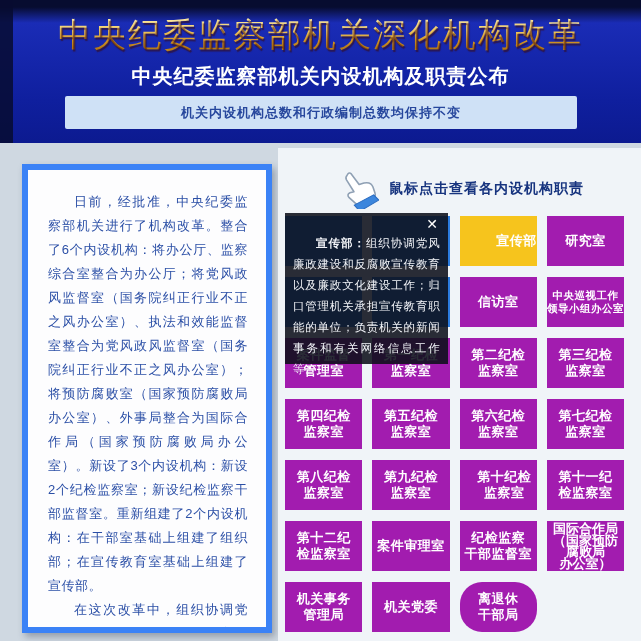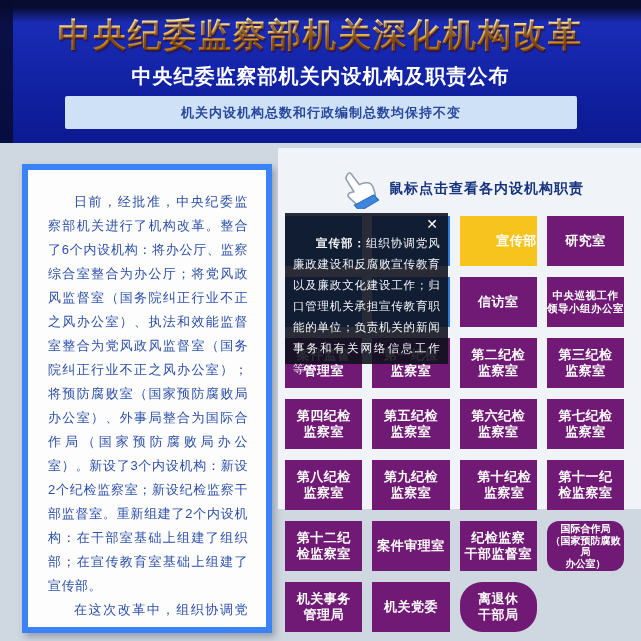--- a/index.html
+++ b/index.html
@@ -13,21 +13,21 @@
   .banner{
     position:absolute; left:0; top:0; width:641px; height:143px;
     background:linear-gradient(180deg,#070c30 0%,#070c30 5%,#1a2cb6 16%,#0f1f9e 70%,#0c1a90 100%);
   }
   .banner-left-strip{
     position:absolute; left:0; top:0; width:13px; height:143px;
     background:#070c30; opacity:.85;
   }
   .main-title{
     position:absolute; left:0; top:13px; width:641px; text-align:center;
-    font-size:33px; font-weight:bold; letter-spacing:2px;
+    font-size:33px; font-weight:normal; letter-spacing:2px;
     background:linear-gradient(180deg,#fdf3c0 0%,#f3cf6a 38%,#d89a28 60%,#b97c16 78%,#e9bd4e 100%);
     -webkit-background-clip:text; background-clip:text;
     -webkit-text-fill-color:transparent; color:#e2ae3a;
     text-shadow:1px 2px 1px rgba(60,10,5,0.55);
   }
   .sub-title{
     position:absolute; left:0; top:63px; width:641px; text-align:center;
     font-size:20px; font-weight:bold; color:#ffffff; letter-spacing:1px;
   }
   .notice-bar{
@@ -42,46 +42,46 @@
     background:#fdfdfe; border:6px solid #3b82f6;
     box-shadow:3px 4px 7px rgba(40,50,70,0.35);
     padding:20px 18px 10px 20px; overflow:hidden;
   }
   .article-card p{
     font-size:13px; line-height:24px; color:#2b4fa6;
     text-align:justify; text-indent:2em; letter-spacing:0.5px;
   }
   
   .right-panel{
-    position:absolute; left:278px; top:148px; width:363px; height:361px;
+    position:absolute; left:278px; top:148px; width:363px; height:493px;
     background:#f0f4f8;
   }
   .hint-row{
     position:absolute; left:0; top:18px; width:363px; height:46px;
     display:flex; align-items:center; justify-content:center; gap:10px;
   }
   .hand-icon{ width:44px; height:40px; }
   .hint-text{
     font-size:14px; font-weight:bold; color:#17347f; letter-spacing:1px;
   }
   
   .org-grid{
     position:absolute; left:7px; top:68px; width:339px;
     display:grid; grid-template-columns:repeat(4,1fr);
     grid-auto-rows:50px; column-gap:10px; row-gap:11px;
   }
   .org-btn{
-    background:#701a75; color:#ffffff; font-weight:bold;
+    background:#a21caf; color:#ffffff; font-weight:bold;
     font-size:13px; line-height:16px; text-align:center;
     display:flex; flex-direction:column; align-items:center; justify-content:center;
     cursor:pointer; letter-spacing:0.5px;
   }
   .org-btn.yellow{ background:#f6c41d; }
   .org-btn.small{ font-size:10.5px; line-height:13px; }
-  .org-btn.xsmall{ font-size:10px; line-height:11.5px; letter-spacing:0;border-radius:12px; }
+  .org-btn.xsmall{ font-size:13px; line-height:11.5px; letter-spacing:0; }
   .org-btn.ghost{ background:#2b7ce0; }
   
   .org-tooltip{
     position:absolute; left:7px; top:65px; width:163px; height:151px;
     background:rgba(13,16,26,0.88);
     color:#f2f4f8; padding:20px 8px 6px 8px; z-index:5;
   }
   .org-tooltip p{
     font-size:11.5px; line-height:21px; text-align:justify;
     text-indent:2em; letter-spacing:0.3px;

